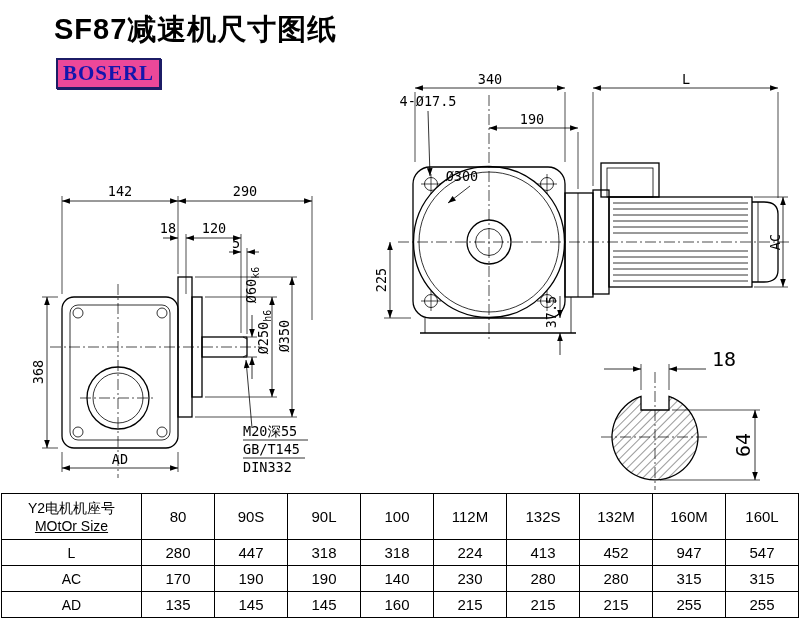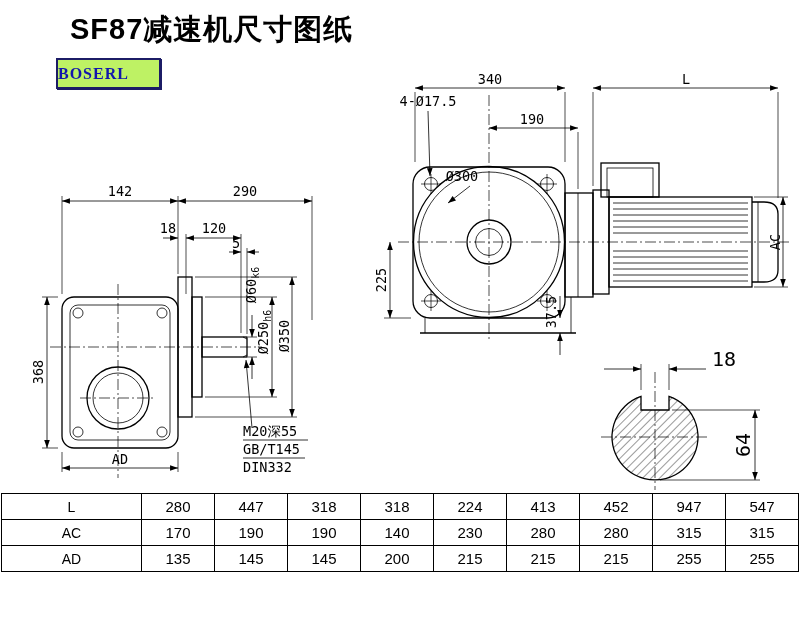--- a/index.html
+++ b/index.html
@@ -2,28 +2,28 @@
 <html><head>
 <meta charset="utf-8">
 <style>
   html,body { margin:0; padding:0; }
   body {
     width:800px; height:622px; background:#ffffff; position:relative;
     font-family:"Liberation Sans", sans-serif; color:#000; overflow:hidden;
   }
   .title {
     position:absolute; left:54px; top:10px;
-    font-size:29px; font-weight:bold; letter-spacing:1px; white-space:nowrap;margin-left:16px;
+    font-size:29px; font-weight:bold; letter-spacing:1px; white-space:nowrap;
   }
   .logo {
     position:absolute; left:56px; top:58px; width:101px; height:27px;
     border:2px solid #1c1c66; box-shadow:1px 1px 0 #1c1c66;
     color:#1316ad; font-family:"Liberation Serif", serif; font-weight:bold;
-    font-size:16px; text-align:left; line-height:27px; letter-spacing:1px;
-    background:#bef264;
+    font-size:21px; text-align:center; line-height:27px; letter-spacing:1px;
+    background:#ec4899;
   }
   svg.drawing { position:absolute; left:0; top:0; }
 
   
   .s1 { fill:none; stroke:#000; stroke-width:1.3; }
   .s0 { fill:none; stroke:#000; stroke-width:0.8; }
   .ext { fill:none; stroke:#000; stroke-width:0.7; }
   .cl  { fill:none; stroke:#000; stroke-width:0.7; stroke-dasharray:11 3 2 3; }
   .dl  { fill:none; stroke:#000; stroke-width:0.8; marker-start:url(#arr); marker-end:url(#arr); }
   .de  { fill:none; stroke:#000; stroke-width:0.8; marker-end:url(#arr); }
@@ -236,20 +236,35 @@
       <col>
       <col>
       <col>
       <col>
       <col>
       <col>
       <col>
       <col>
   </colgroup>
   <tbody>
+    <tr class="hdr">
+      <td class="first">
+        <div>Y2电机机座号</div>
+        <div class="hdr-l2">MOtOr Size</div>
+      </td>
+      <td>80</td>
+      <td>90S</td>
+      <td>90L</td>
+      <td>100</td>
+      <td>112M</td>
+      <td>132S</td>
+      <td>132M</td>
+      <td>160M</td>
+      <td>160L</td>
+    </tr>
     <tr>
       <td class="first">L</td>
       <td>280</td>
       <td>447</td>
       <td>318</td>
       <td>318</td>
       <td>224</td>
       <td>413</td>
       <td>452</td>
       <td>947</td>
@@ -265,21 +280,21 @@
       <td>280</td>
       <td>280</td>
       <td>315</td>
       <td>315</td>
     </tr>
     <tr>
       <td class="first">AD</td>
       <td>135</td>
       <td>145</td>
       <td>145</td>
-      <td>200</td>
+      <td>160</td>
       <td>215</td>
       <td>215</td>
       <td>215</td>
       <td>255</td>
       <td>255</td>
     </tr>
   </tbody>
 </table>
 
 </body></html>

